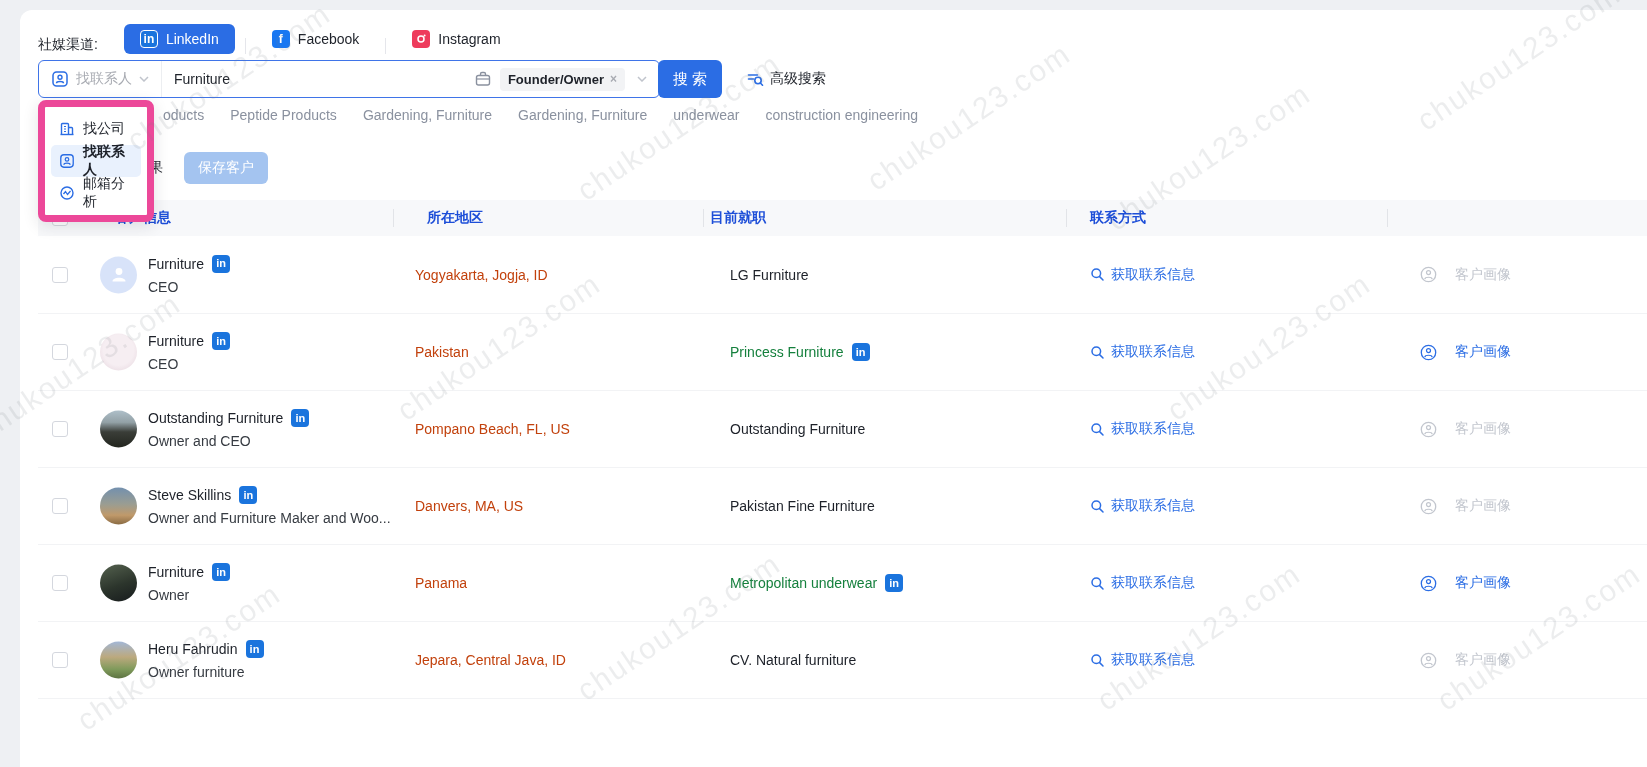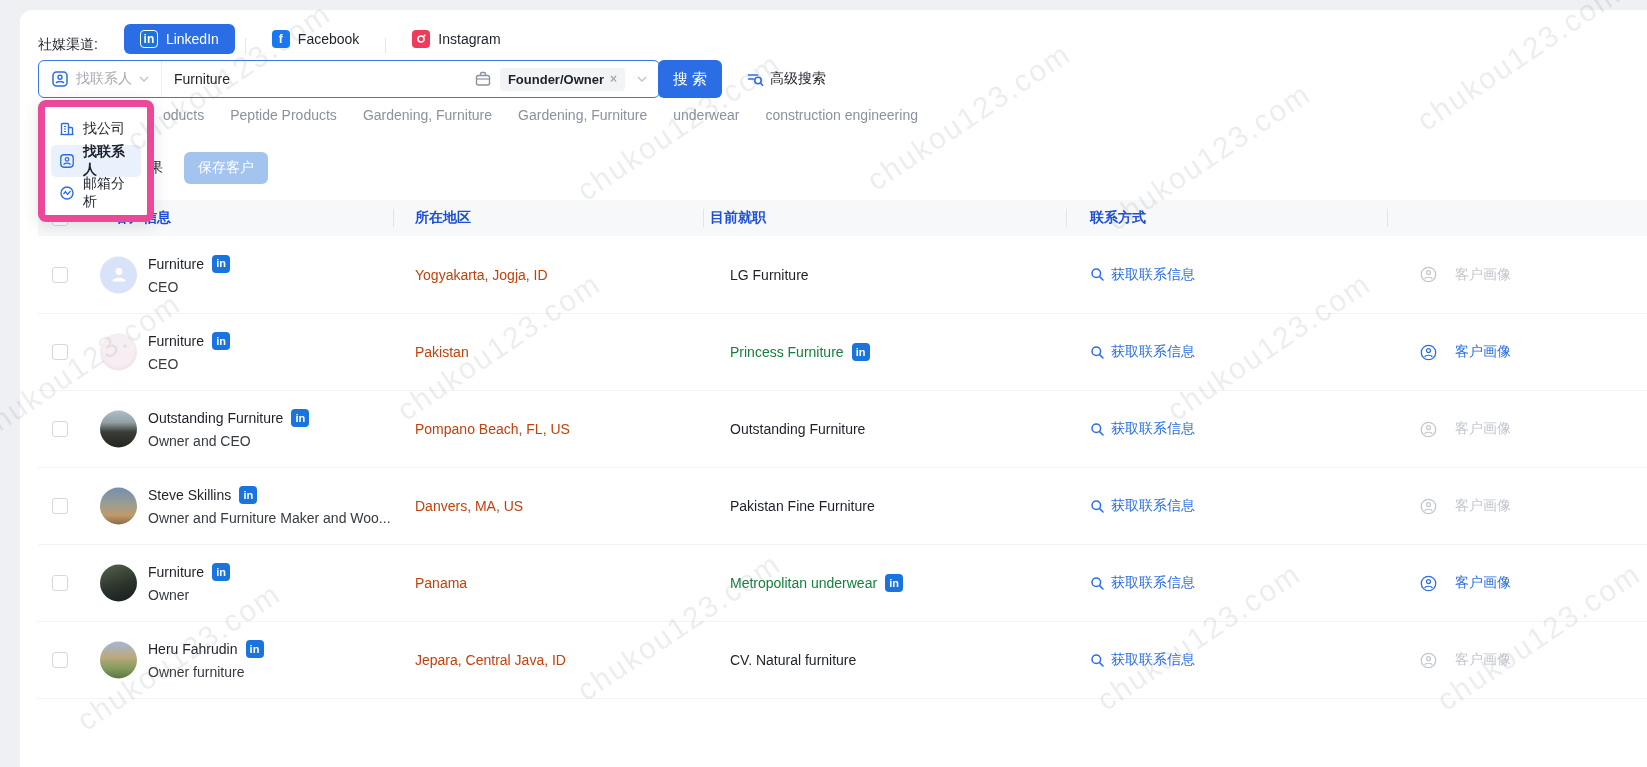--- a/index.html
+++ b/index.html
@@ -228,21 +228,21 @@
   <span>construction engineering</span>
 </div>
 
 <span class="results-frag">果</span>
 <button class="btn-save">保存客户</button>
 
 <div class="thead">
   <span class="checkbox" style="position:absolute;left:14px;top:10px;"></span>
   <span class="th" style="left:77px;">客户信息</span>
   <span class="th-sep" style="left:355px;"></span>
-  <span class="th" style="left:377px;">所在地区</span>
+  <span class="th" style="left:389px;">所在地区</span>
   <span class="th-sep" style="left:665px;"></span>
   <span class="th" style="left:672px;">目前就职</span>
   <span class="th-sep" style="left:1028px;"></span>
   <span class="th" style="left:1052px;">联系方式</span>
   <span class="th-sep" style="left:1349px;"></span>
 </div>
 
 <div class="tbody">
 
   <div class="trow">

